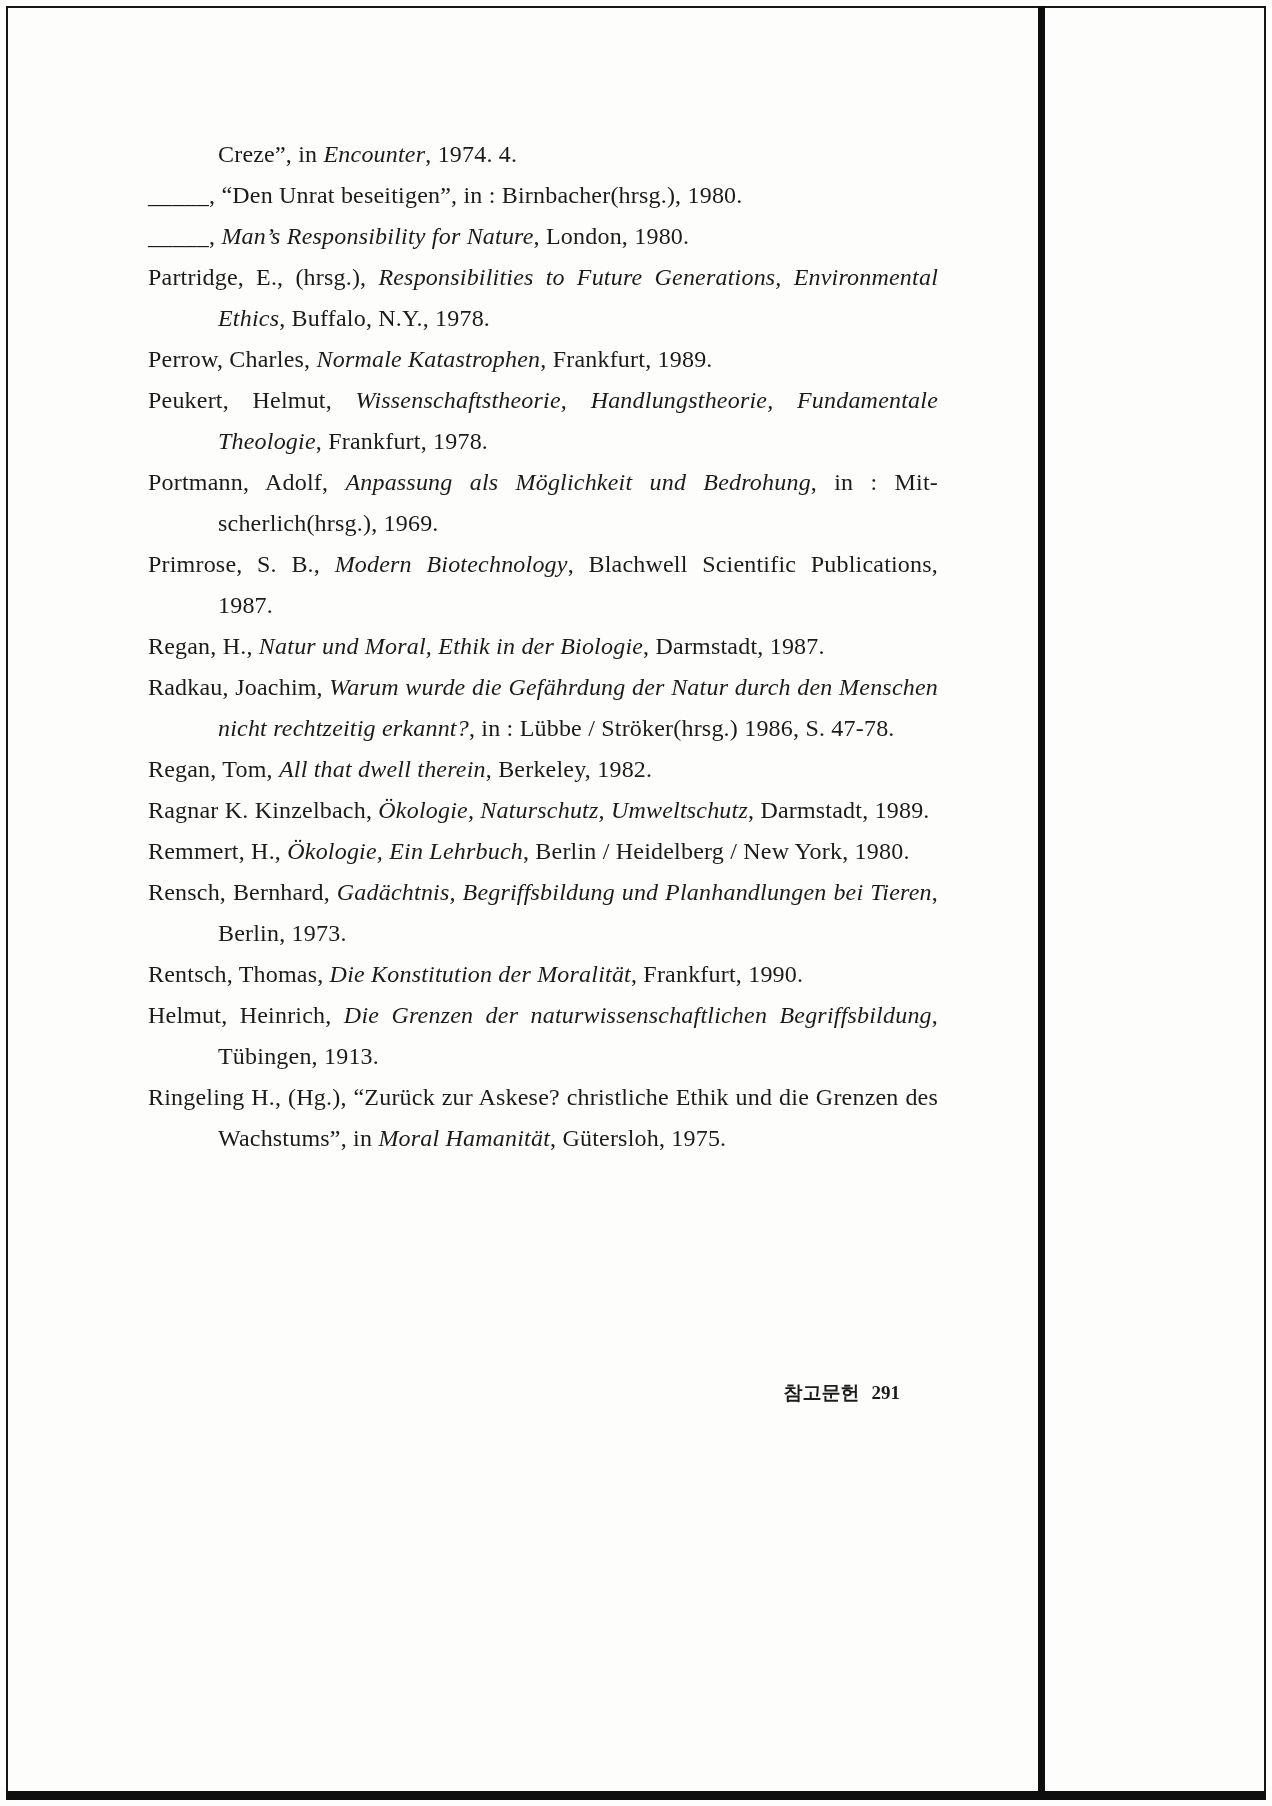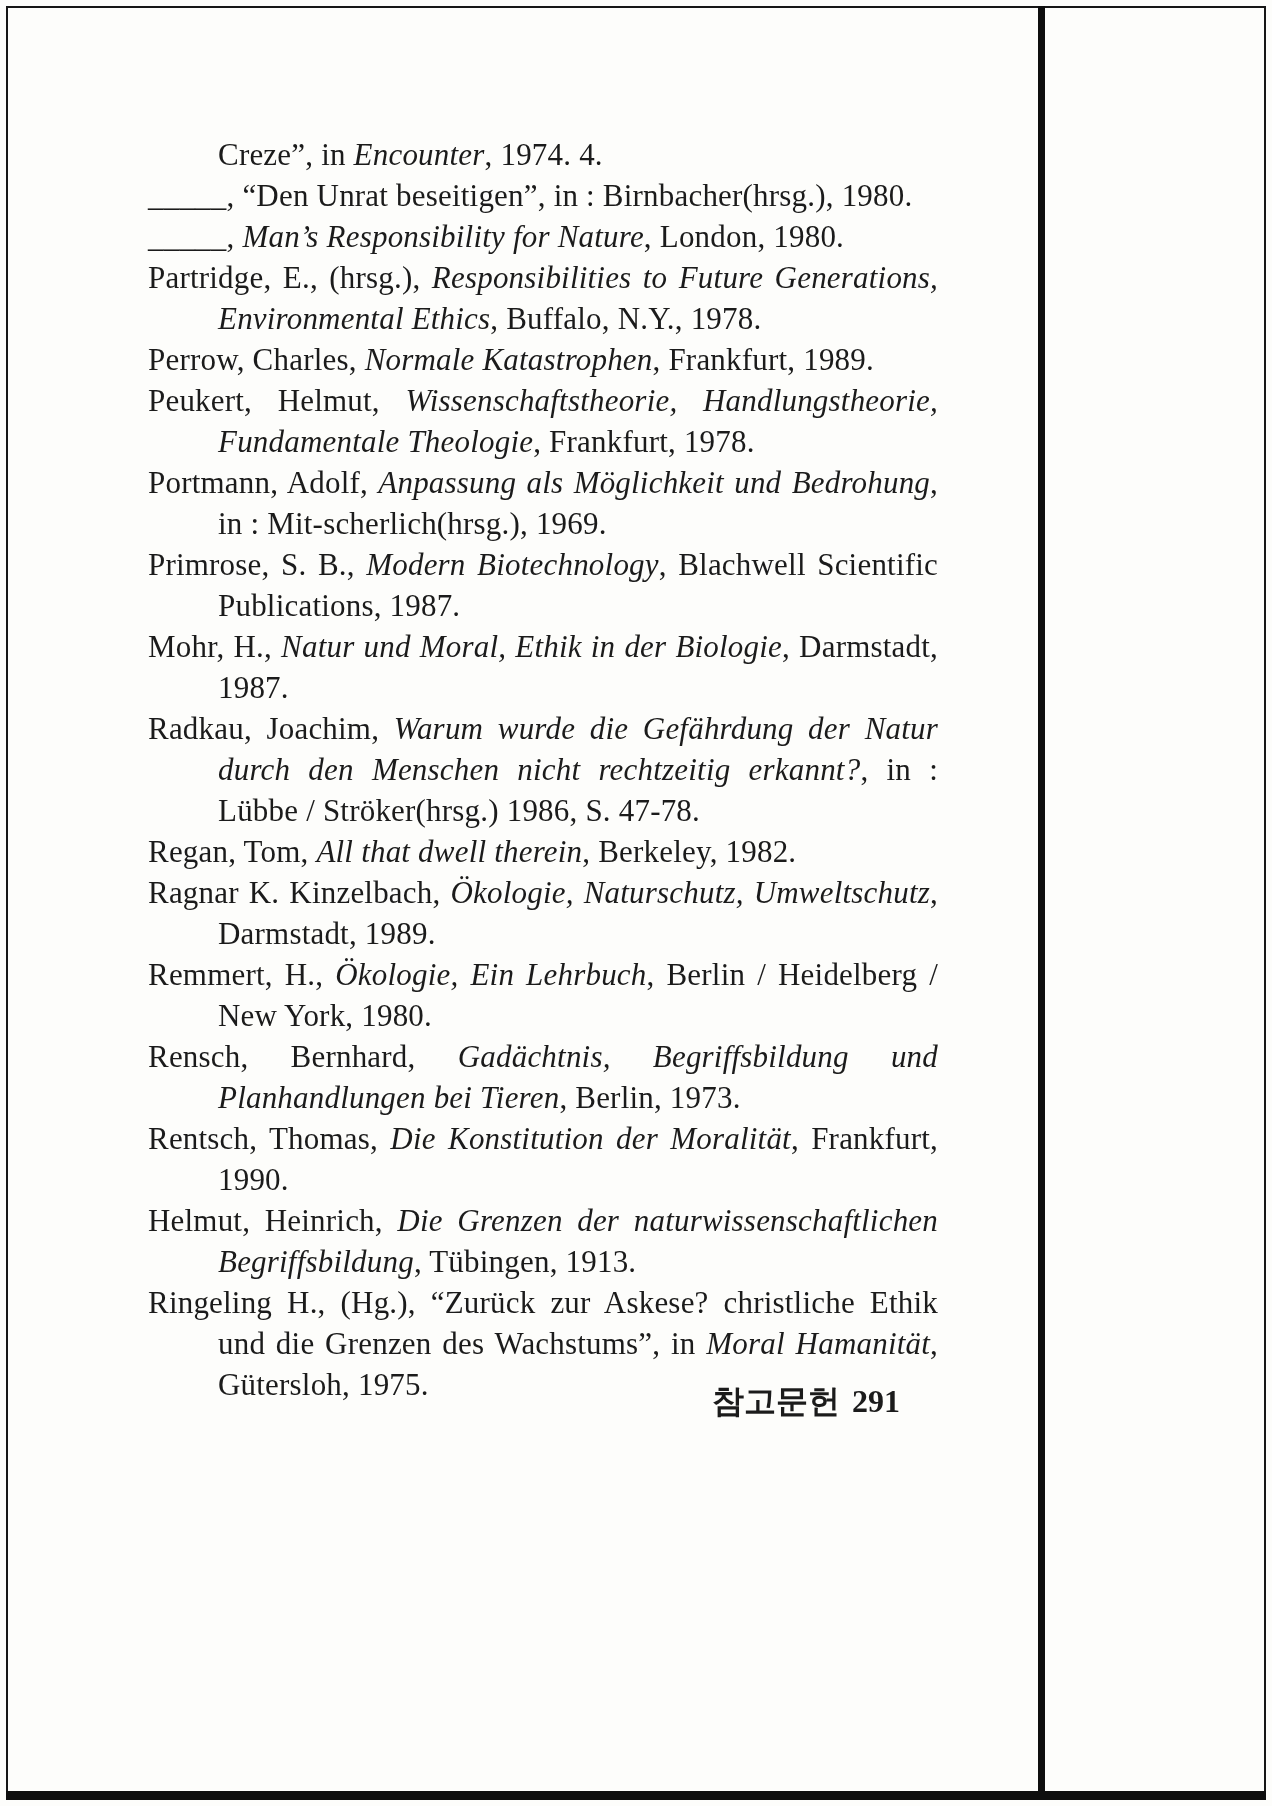--- a/index.html
+++ b/index.html
@@ -32,41 +32,41 @@
   .edge-bottom-thick {
     position: absolute;
     left: 6px; right: 6px; bottom: 6px;
     height: 9px;
     background: #0e0e0e;
   }
   .bibliography {
     position: absolute;
     left: 148px; top: 134px;
     width: 790px;
-    font-size: 31px;
+    font-size: 24px;
     line-height: 41px;
     color: #1b1b1b;
     text-align: justify;
   }
   .entry {
     padding-left: 70px;
     text-indent: -70px;
     letter-spacing: 0.2px;
   }
   .entry.continuation {
     text-indent: 0;
   }
   .entry i { font-style: italic; }
   .footer {
     position: absolute;
     top: 1380px;
     left: 0;
     width: 900px;
     text-align: right;
-    font-size: 32px;
+    font-size: 19px;
     font-weight: bold;
     color: #1b1b1b;
     font-family: "Liberation Serif", "DejaVu Serif", serif;
   }
   .footer .pagenum { margin-left: 12px; }
 </style>
 </head>
 <body>
 
 <div class="page">
@@ -76,21 +76,21 @@
 
   <main class="bibliography">
       <p class="entry continuation"><span>Creze”, in </span><i>Encounter</i><span>, 1974. 4.</span></p>
       <p class="entry"><span>_____, “Den Unrat beseitigen”, in : Birnbacher(hrsg.), 1980.</span></p>
       <p class="entry"><span>_____, </span><i>Man’s Responsibility for Nature</i><span>, London, 1980.</span></p>
       <p class="entry"><span>Partridge, E., (hrsg.), </span><i>Responsibilities to Future Generations, Environmental Ethics</i><span>, Buffalo, N.Y., 1978.</span></p>
       <p class="entry"><span>Perrow, Charles, </span><i>Normale Katastrophen</i><span>, Frankfurt, 1989.</span></p>
       <p class="entry"><span>Peukert, Helmut, </span><i>Wissenschaftstheorie, Handlungstheorie, Fundamentale Theologie</i><span>, Frankfurt, 1978.</span></p>
       <p class="entry"><span>Portmann, Adolf, </span><i>Anpassung als Möglichkeit und Bedrohung</i><span>, in : Mit-scherlich(hrsg.), 1969.</span></p>
       <p class="entry"><span>Primrose, S. B., </span><i>Modern Biotechnology</i><span>, Blachwell Scientific Publications, 1987.</span></p>
-      <p class="entry"><span>Mohr, H., </span><i>Natur und Moral, Ethik in der Biologie</i><span>, Darmstadt, 1987.</span></p>
+      <p class="entry"><span>Regan, H., </span><i>Natur und Moral, Ethik in der Biologie</i><span>, Darmstadt, 1987.</span></p>
       <p class="entry"><span>Radkau, Joachim, </span><i>Warum wurde die Gefährdung der Natur durch den Menschen nicht rechtzeitig erkannt?</i><span>, in : Lübbe / Ströker(hrsg.) 1986, S. 47-78.</span></p>
       <p class="entry"><span>Regan, Tom, </span><i>All that dwell therein</i><span>, Berkeley, 1982.</span></p>
       <p class="entry"><span>Ragnar K. Kinzelbach, </span><i>Ökologie, Naturschutz, Umweltschutz</i><span>, Darmstadt, 1989.</span></p>
       <p class="entry"><span>Remmert, H., </span><i>Ökologie, Ein Lehrbuch</i><span>, Berlin / Heidelberg / New York, 1980.</span></p>
       <p class="entry"><span>Rensch, Bernhard, </span><i>Gadächtnis, Begriffsbildung und Planhandlungen bei Tieren</i><span>, Berlin, 1973.</span></p>
       <p class="entry"><span>Rentsch, Thomas, </span><i>Die Konstitution der Moralität</i><span>, Frankfurt, 1990.</span></p>
       <p class="entry"><span>Helmut, Heinrich, </span><i>Die Grenzen der naturwissenschaftlichen Begriffsbildung</i><span>, Tübingen, 1913.</span></p>
       <p class="entry"><span>Ringeling H., (Hg.), “Zurück zur Askese? christliche Ethik und die Grenzen des Wachstums”, in </span><i>Moral Hamanität</i><span>, Gütersloh, 1975.</span></p>
     </main>
 

